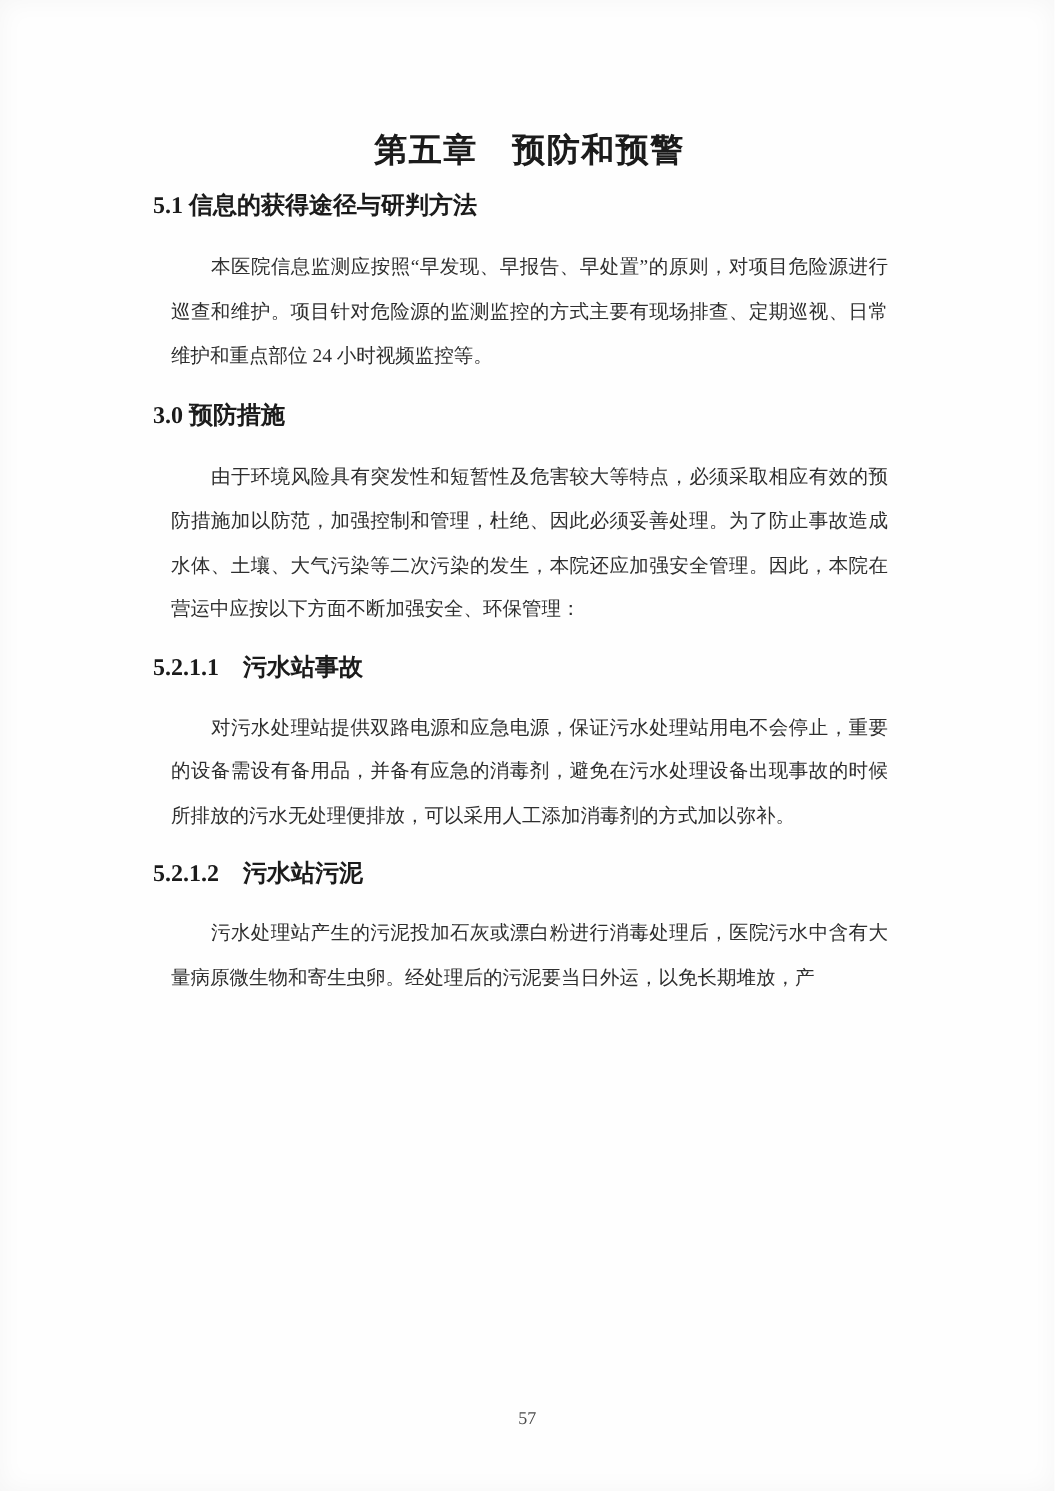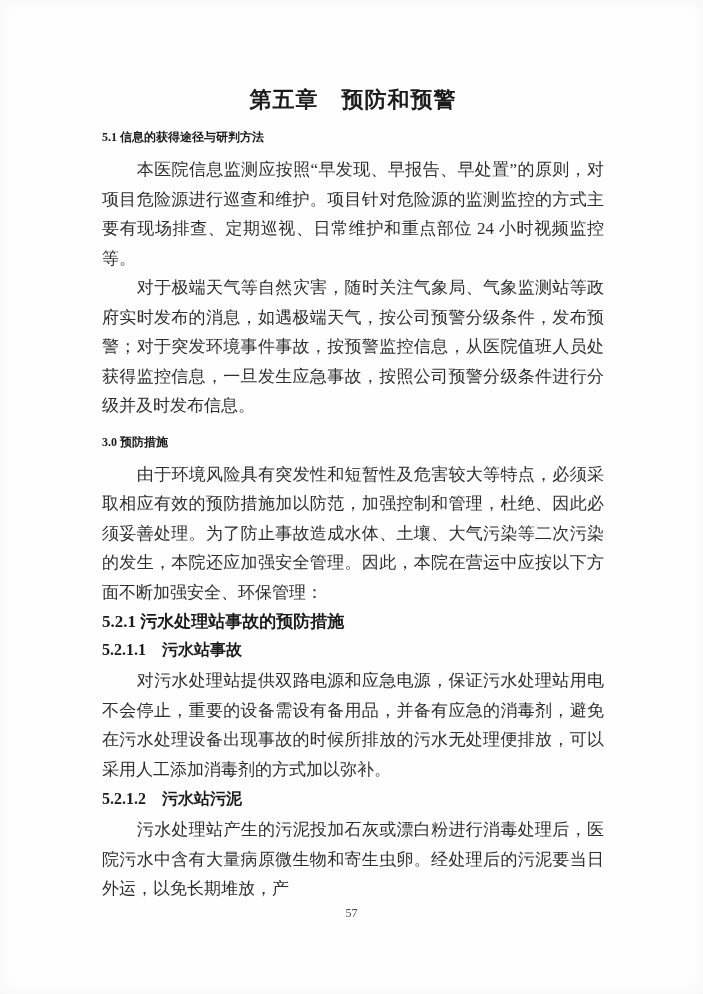--- a/index.html
+++ b/index.html
@@ -23,75 +23,73 @@
     margin: 0;
     font-size: 22px;
     line-height: 32px;
     font-weight: 700;
     text-align: center;
     color: #1b1b1b;
     letter-spacing: 1px;
   }
   .h-section {
     margin: 8px 0 4px 0;
-    font-size: 12px;
+    font-size: 16px;
     line-height: 27px;
     font-weight: 700;
     color: #1b1b1b;
   }
   .h-sub {
     margin: 2px 0 2px 0;
     font-size: 17px;
     line-height: 26px;
     font-weight: 700;
     color: #1b1b1b;
   }
   .h-subsub {
     margin: 2px 0 4px 0;
     font-size: 16px;
     line-height: 25px;
     font-weight: 700;
     color: #1b1b1b;
   }
   .para {
-    margin: 0;
-    font-size: 17px;
+    margin: 12px;
+    font-size: 13px;
     line-height: 29.5px;
     text-align: justify;
     text-indent: 2.05em;
     color: #2e2e2e;
   }
   .page-footer {
     position: absolute;
     left: 0;
-    top: 906px;
+    top: 938px;
     width: 100%;
     text-align: center;
     font-size: 12px;
     color: #4a4a4a;
   }
 </style>
 </head>
 <body>
 
 <div class="page">
 
   <h1 class="chapter-title">第五章　预防和预警</h1>
 
   <h2 class="h-section">5.1 信息的获得途径与研判方法</h2>
 
   <p class="para">本医院信息监测应按照“早发现、早报告、早处置”的原则，对项目危险源进行巡查和维护。项目针对危险源的监测监控的方式主要有现场排查、定期巡视、日常维护和重点部位 24 小时视频监控等。</p>
 
-  <p class="para">对于极端天气等自然灾害，随时关注气象局、气象监测站等政府实时发布的消息，如遇极端天气，按公司预警分级条件，发布预警；对于突发环境事件事故，按预警监控信息，从医院值班人员处获得监控信息，一旦发生应急事故，按照公司预警分级条件进行分级并及时发布信息。</p>
 
   <h2 class="h-section">3.0 预防措施</h2>
 
   <p class="para">由于环境风险具有突发性和短暂性及危害较大等特点，必须采取相应有效的预防措施加以防范，加强控制和管理，杜绝、因此必须妥善处理。为了防止事故造成水体、土壤、大气污染等二次污染的发生，本院还应加强安全管理。因此，本院在营运中应按以下方面不断加强安全、环保管理：</p>
 
-  <h3 class="h-sub">5.2.1 污水处理站事故的预防措施</h3>
 
   <h4 class="h-subsub">5.2.1.1　污水站事故</h4>
 
   <p class="para">对污水处理站提供双路电源和应急电源，保证污水处理站用电不会停止，重要的设备需设有备用品，并备有应急的消毒剂，避免在污水处理设备出现事故的时候所排放的污水无处理便排放，可以采用人工添加消毒剂的方式加以弥补。</p>
 
   <h4 class="h-subsub">5.2.1.2　污水站污泥</h4>
 
 
   <p class="para">污水处理站产生的污泥投加石灰或漂白粉进行消毒处理后，医院污水中含有大量病原微生物和寄生虫卵。经处理后的污泥要当日外运，以免长期堆放，产</p>
 

